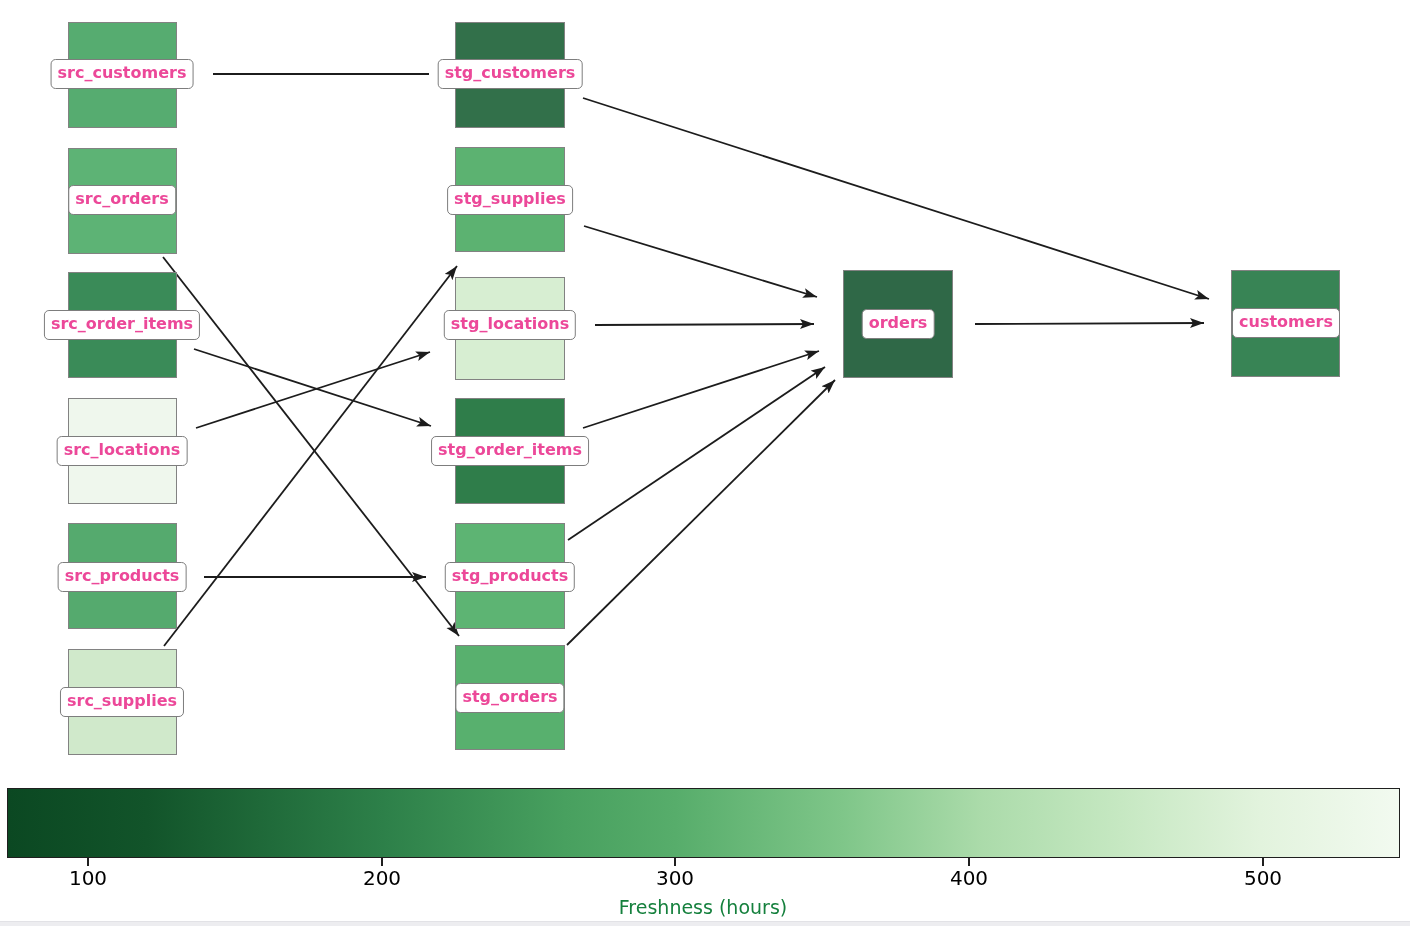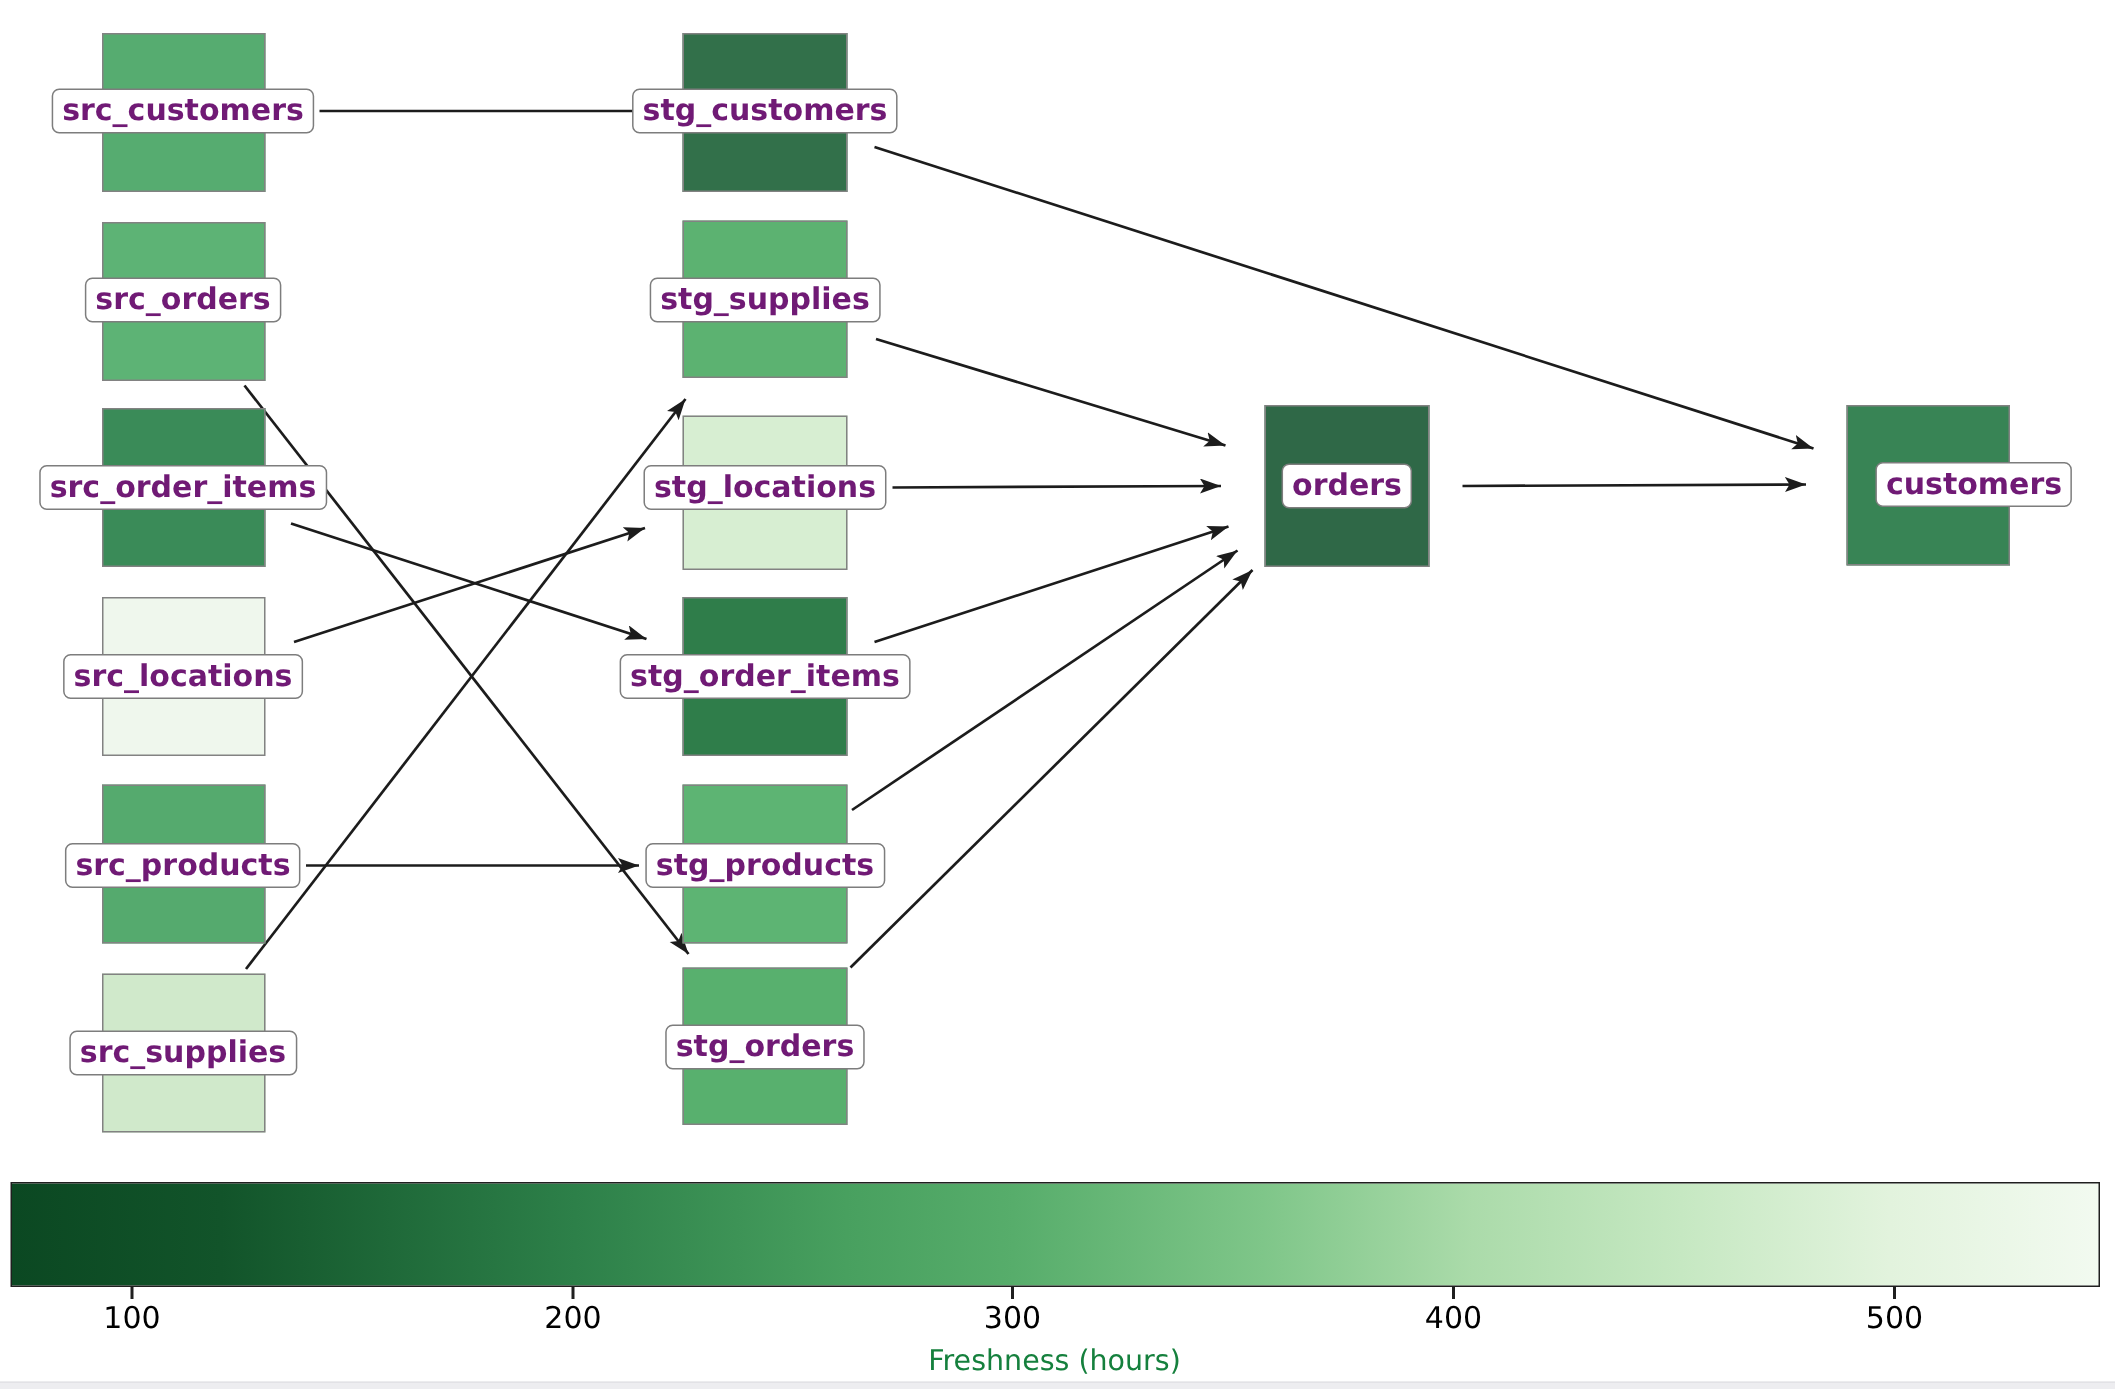--- a/index.html
+++ b/index.html
@@ -22,23 +22,23 @@
     box-sizing: border-box;
     border: 1.5px solid #828282;
   }
   .node-label {
     position: absolute;
     transform: translate(-50%, -50%);
     background: #ffffff;
     border: 1.5px solid #7d7d7d;
     border-radius: 5px;
     padding: 0px 6px 2px 6px;
-    font-size: 20px;
+    font-size: 16px;
     font-weight: bold;
-    color: #701a75;
+    color: #ec4899;
     white-space: nowrap;
     line-height: 26px;
   }
   #colorbar {
     position: absolute;
     left: 7px; top: 788px;
     width: 1393px; height: 70px;
     box-sizing: border-box;
     border: 1.2px solid #1f1f1f;
   }
@@ -119,21 +119,21 @@
       <div class="node-label" style="left: 510px; top: 325px;">stg_locations</div>
       <div class="node-box" style="left: 455px; top: 398px; width: 110px; height: 106px; background: rgb(47, 125, 74);"></div>
       <div class="node-label" style="left: 510px; top: 451px;">stg_order_items</div>
       <div class="node-box" style="left: 455px; top: 523px; width: 110px; height: 106px; background: rgb(93, 180, 115);"></div>
       <div class="node-label" style="left: 510px; top: 577px;">stg_products</div>
       <div class="node-box" style="left: 455px; top: 645px; width: 110px; height: 105px; background: rgb(88, 176, 110);"></div>
       <div class="node-label" style="left: 510px; top: 698px;">stg_orders</div>
       <div class="node-box" style="left: 843px; top: 270px; width: 110px; height: 108px; background: rgb(47, 104, 71);"></div>
       <div class="node-label" style="left: 898px; top: 324px;">orders</div>
       <div class="node-box" style="left: 1231px; top: 270px; width: 109px; height: 107px; background: rgb(56, 132, 85);"></div>
-      <div class="node-label" style="left: 1286px; top: 323px; margin-left: 30px;">customers</div>
+      <div class="node-label" style="left: 1286px; top: 323px;">customers</div>
     </div>
 
   <div id="colorbar" style="background: linear-gradient(to right, rgb(11, 72, 34) 0%, rgb(18, 84, 42) 10%, rgb(45, 128, 73) 27%, rgb(72, 160, 95) 40%, rgb(87, 173, 107) 48%, rgb(127, 198, 137) 60%, rgb(171, 219, 170) 70%, rgb(198, 232, 194) 80%, rgb(226, 243, 221) 90%, rgb(242, 250, 240) 100%);"></div>
   <div id="cbar-ticks">
       <div class="cbar-tick" style="left: 87px;"></div>
       <div class="cbar-tick-label" style="left: 88px;">100</div>
       <div class="cbar-tick" style="left: 381px;"></div>
       <div class="cbar-tick-label" style="left: 382px;">200</div>
       <div class="cbar-tick" style="left: 674px;"></div>
       <div class="cbar-tick-label" style="left: 675px;">300</div>

